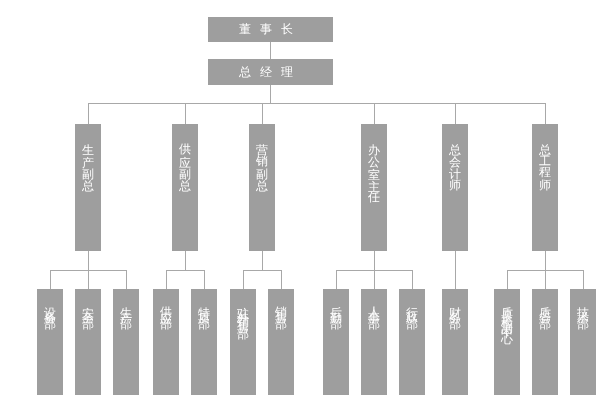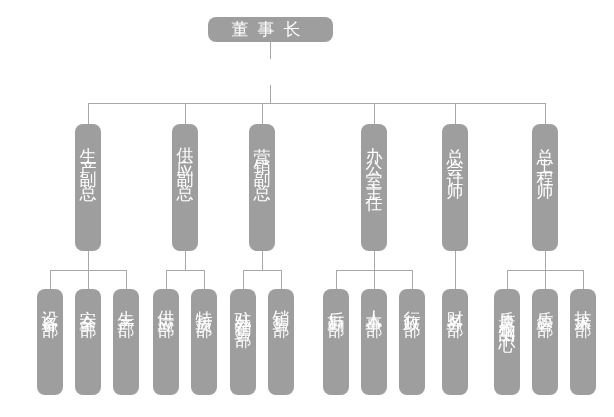--- a/index.html
+++ b/index.html
@@ -16,23 +16,22 @@
     height: 417px;
     background: var(--bg);
     overflow: hidden;
   }
   svg.lines { position: absolute; left: 0; top: 0; }
   svg.lines line { stroke: var(--line); stroke-width: 1; shape-rendering: crispEdges; }
   .node {
     position: absolute;
     background: var(--box);
     color: var(--text);
-    font-size: 17px;
+    font-size: 12px;
     box-sizing: border-box;
-    border-radius: 8px;
   }
   .hbox {
     display: flex;
     align-items: center;
     justify-content: center;
     letter-spacing: 9px;
   }
   .vnode {
     display: flex;
     justify-content: center;
@@ -90,20 +89,23 @@
     <line x1="507" y1="270" x2="583" y2="270"></line>
     <line x1="507" y1="270" x2="507" y2="289"></line>
     <line x1="545" y1="270" x2="545" y2="289"></line>
     <line x1="583" y1="270" x2="583" y2="289"></line>
   </svg>
 
   <div class="node hbox" style="left:208px; top:17px; width:125px; height:25px;">
     <span>董事长</span>
   </div>
 
+  <div class="node hbox" style="left:208px; top:59px; width:125px; height:26px;">
+    <span>总经理</span>
+  </div>
 
   <div class="node vnode lvl2" style="left:75px; top:124px; width:26px; height:127px;">
     <span class="vtext">生产副总</span>
   </div>
   <div class="node vnode lvl2" style="left:172px; top:124px; width:26px; height:127px;">
     <span class="vtext">供应副总</span>
   </div>
   <div class="node vnode lvl2" style="left:249px; top:124px; width:26px; height:127px;">
     <span class="vtext">营销副总</span>
   </div>

